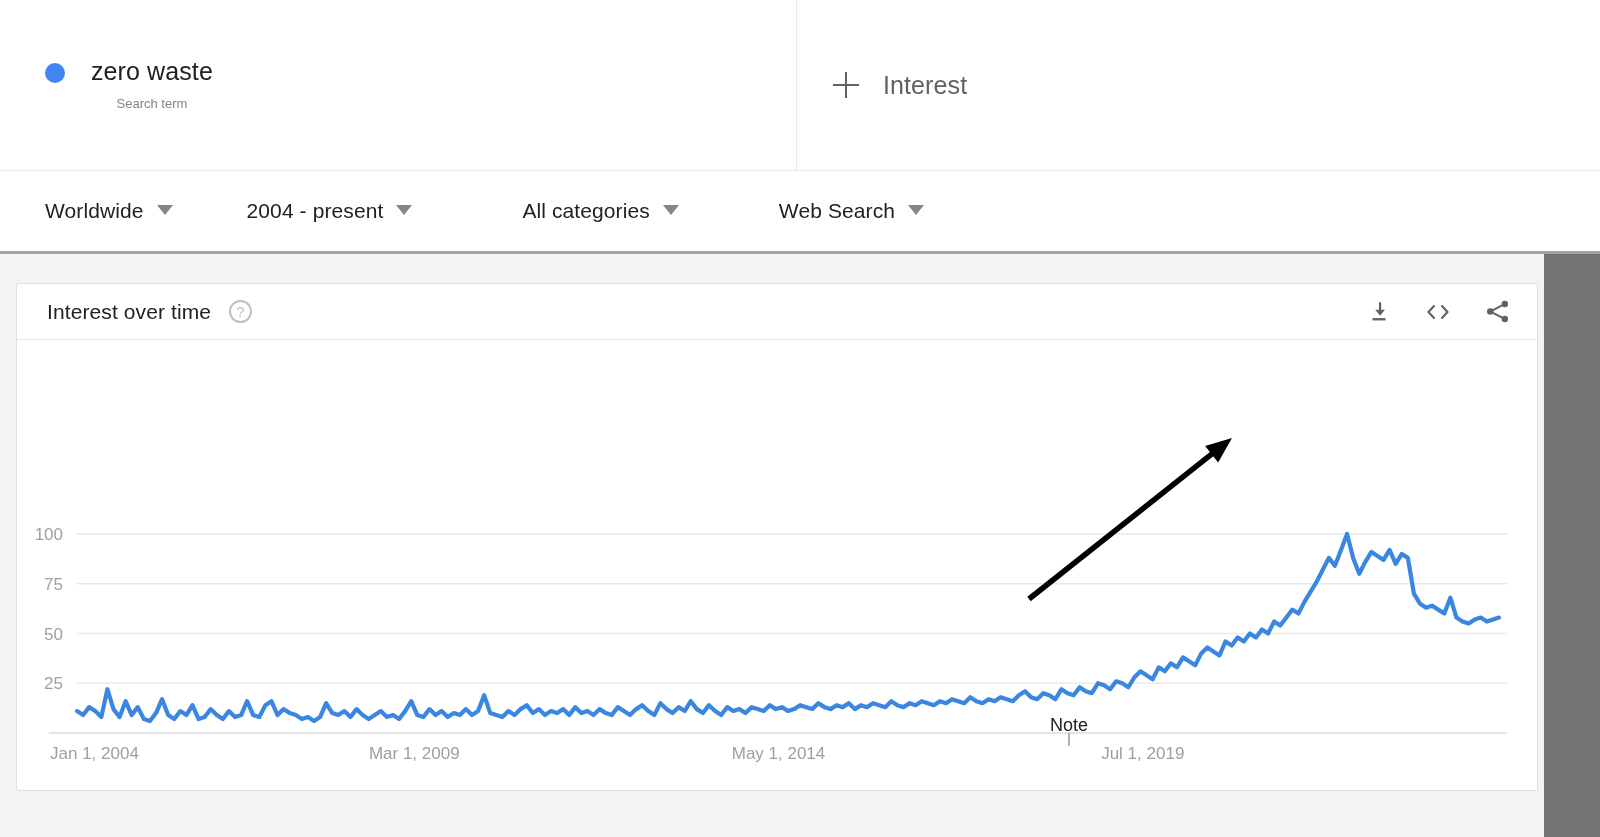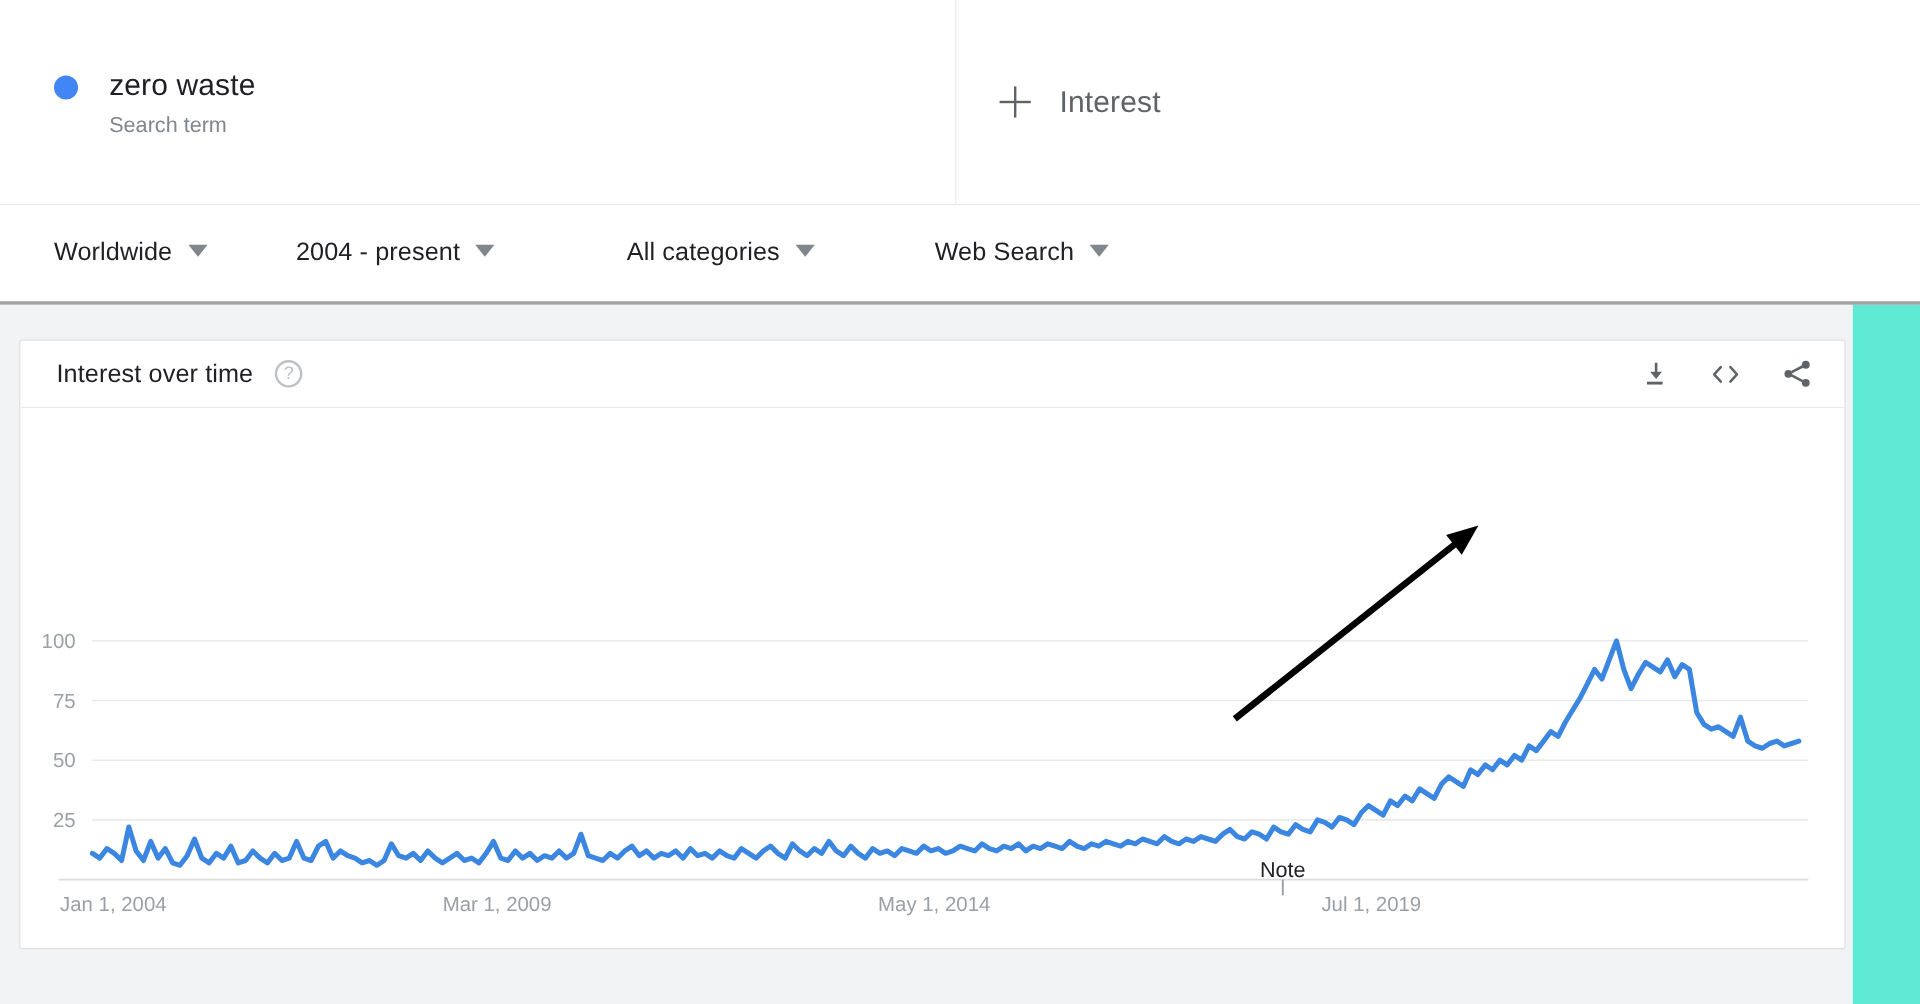--- a/index.html
+++ b/index.html
@@ -5,21 +5,21 @@
 <style>
   * { box-sizing: border-box; }
   html, body {
     margin: 0; padding: 0;
     width: 1600px; height: 837px;
     background: #ffffff;
     font-family: "Liberation Sans", sans-serif;
     -webkit-font-smoothing: antialiased;
     overflow: hidden;
   }
-  .page { position: relative; width: 1600px; height: 837px; background: #5eead4; }
+  .page { position: relative; width: 1600px; height: 837px; background: #737373; text-align: center; }
 
   
   .terms-bar {
     position: absolute; left: 0; top: 0;
     width: 1600px; height: 170px;
     display: flex;
     background: #fff;
   }
   .term-card {
     width: 797px; height: 170px;
@@ -33,21 +33,21 @@
     background: #4285f4;
     margin-top: 7px; margin-right: 26px;
     flex: 0 0 auto;
   }
   .term-texts { display: flex; flex-direction: column; }
   .term-title {
     font-size: 25px; color: #202124; line-height: 30px;
     font-weight: 400; letter-spacing: 0.1px;
   }
   .term-sub {
-    font-size: 18px; color: #80868b; line-height: 22px;
+    font-size: 13px; color: #80868b; line-height: 22px;
     margin-top: 7px;
   }
   .compare-card {
     flex: 1; height: 170px;
     display: flex; align-items: center;
     padding-left: 36px;
     cursor: pointer;
   }
   .compare-inner { display: flex; align-items: center; }
   .plus-icon {

